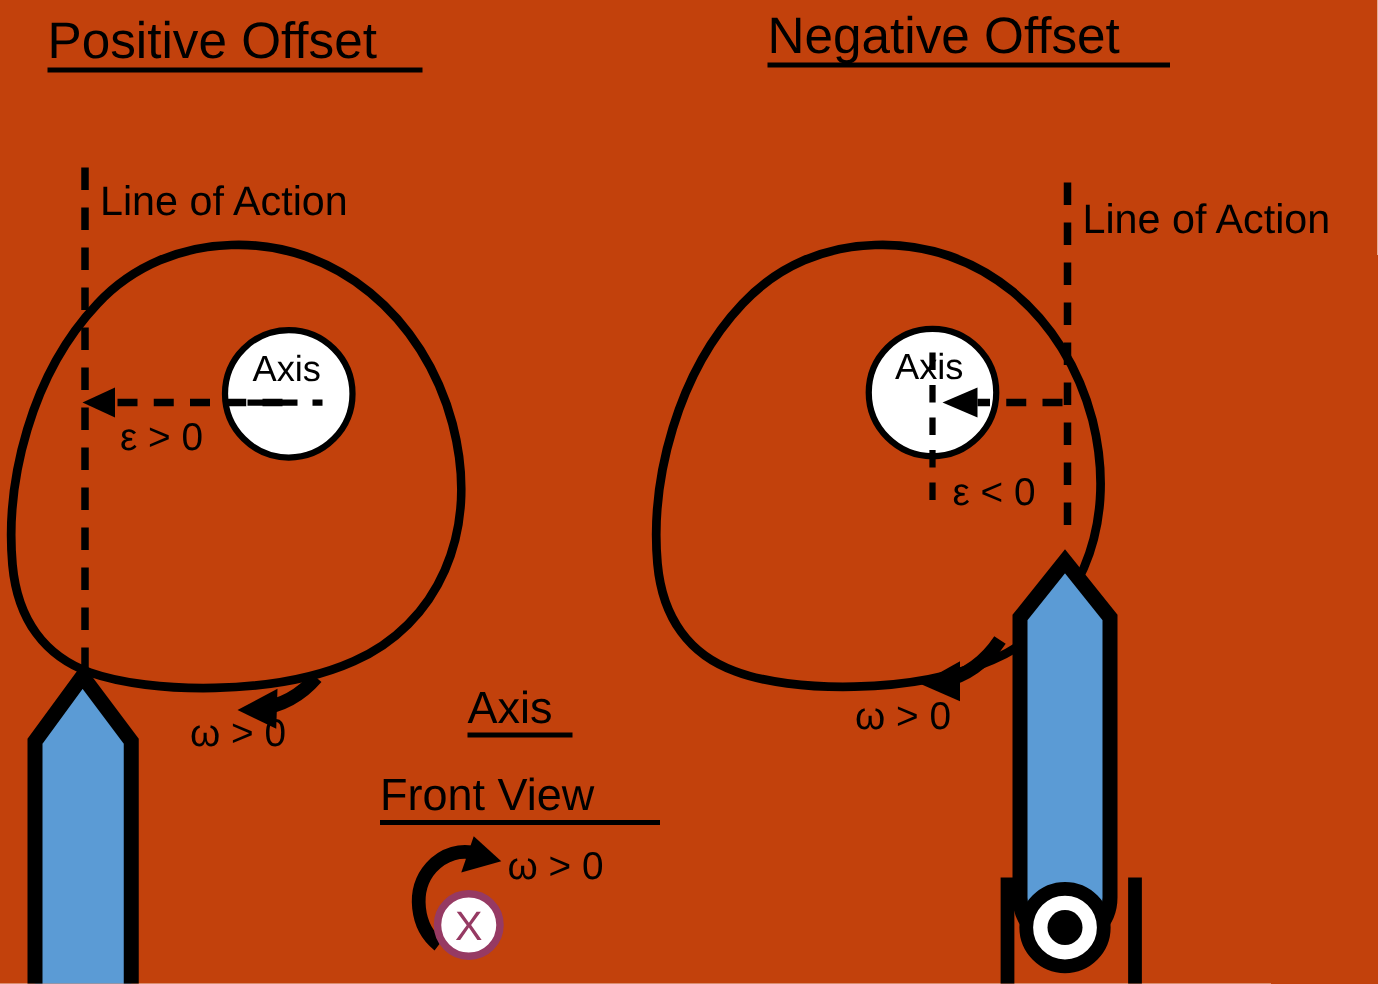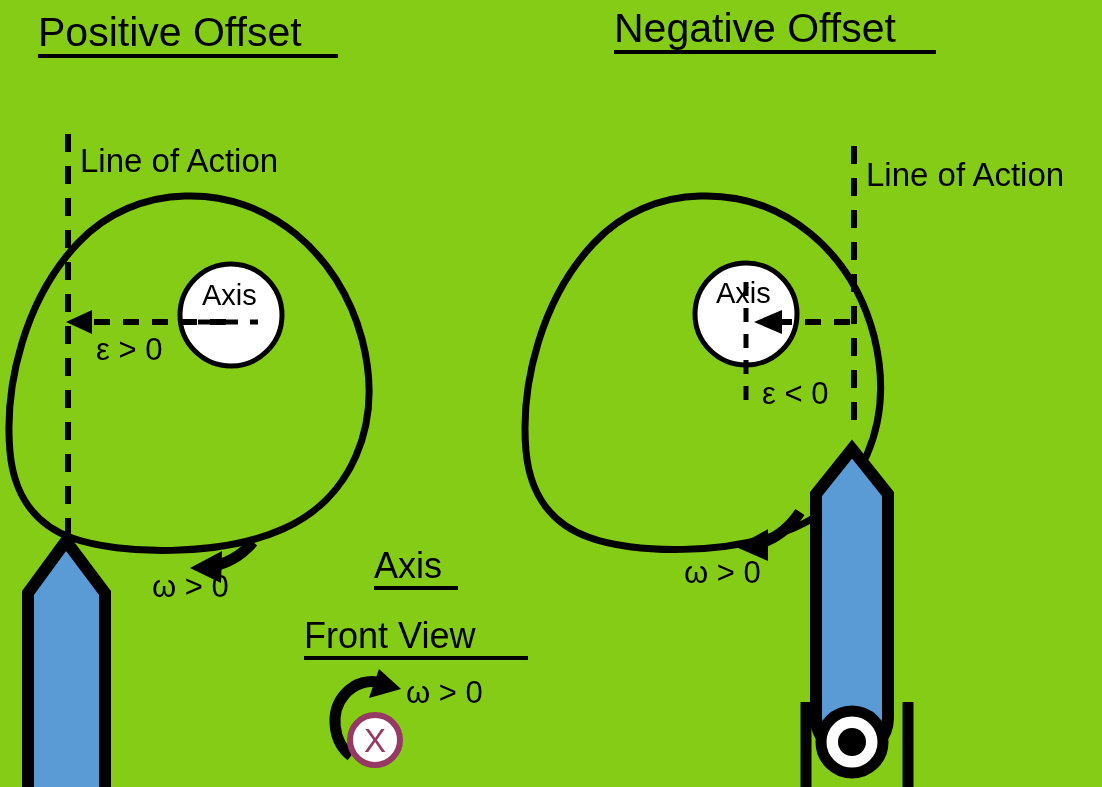--- a/index.html
+++ b/index.html
@@ -7,21 +7,21 @@
     padding: 0;
     background: #ffffff;
   }
   body {
     font-family: "Liberation Sans", sans-serif;
   }
   #stage {
     position: relative;
     width: 1102px;
     height: 787px;
-    background: #84cc16;
+    background: #c2410c;
     overflow: hidden;
   }
   #stage svg {
     position: absolute;
     left: 0;
     top: 0;
   }
   .ttl {
     font-size: 41px;
     fill: #000000;

